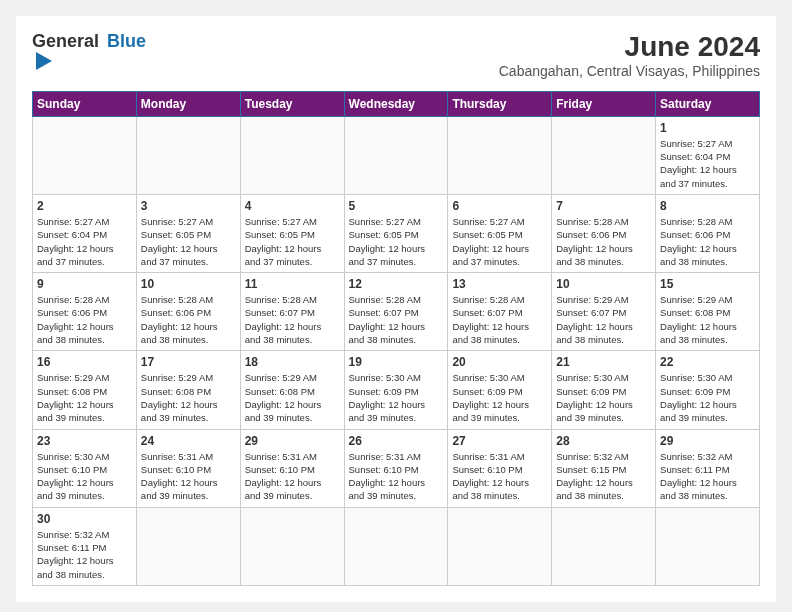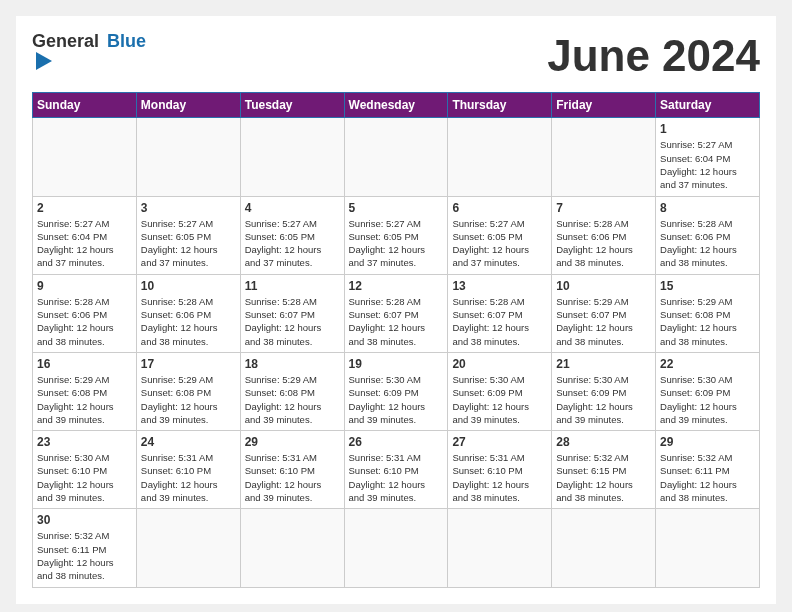--- a/index.html
+++ b/index.html
@@ -30,21 +30,21 @@
     .logo-text {
       font-size: 18px;
       font-weight: bold;
       color: #333;
       line-height: 1;
     }
     .title-block {
       text-align: right;
     }
     .month-title {
-      font-size: 44px;
+      font-size: 28px;
       font-weight: bold;
       color: #333;
       line-height: 1.1;
     }
     .location-title {
       font-size: 14px;
       color: #555;
     }
     .calendar-table {
       width: 100%;
@@ -96,20 +96,21 @@
         <span class="logo-text">General</span>
         <span class="logo-text" style="color:#1a6fad; margin-left:8px;">Blue</span>
       </div>
       <div style="display:flex; align-items:center; margin-top:2px; margin-left:4px;">
 
         <div style="width:0; height:0; border-top: 9px solid transparent; border-bottom: 9px solid transparent; border-left: 16px solid #1a6fad;"></div>
       </div>
     </div>
     <div class="title-block">
       <div class="month-title">June 2024</div>
+      <div class="location-title">Cabangahan, Central Visayas, Philippines</div>
     </div>
   </div>
 
   <table class="calendar-table">
     <thead>
       <tr>
       <th>Sunday</th>
           <th>Monday</th>
           <th>Tuesday</th>
           <th>Wednesday</th>

